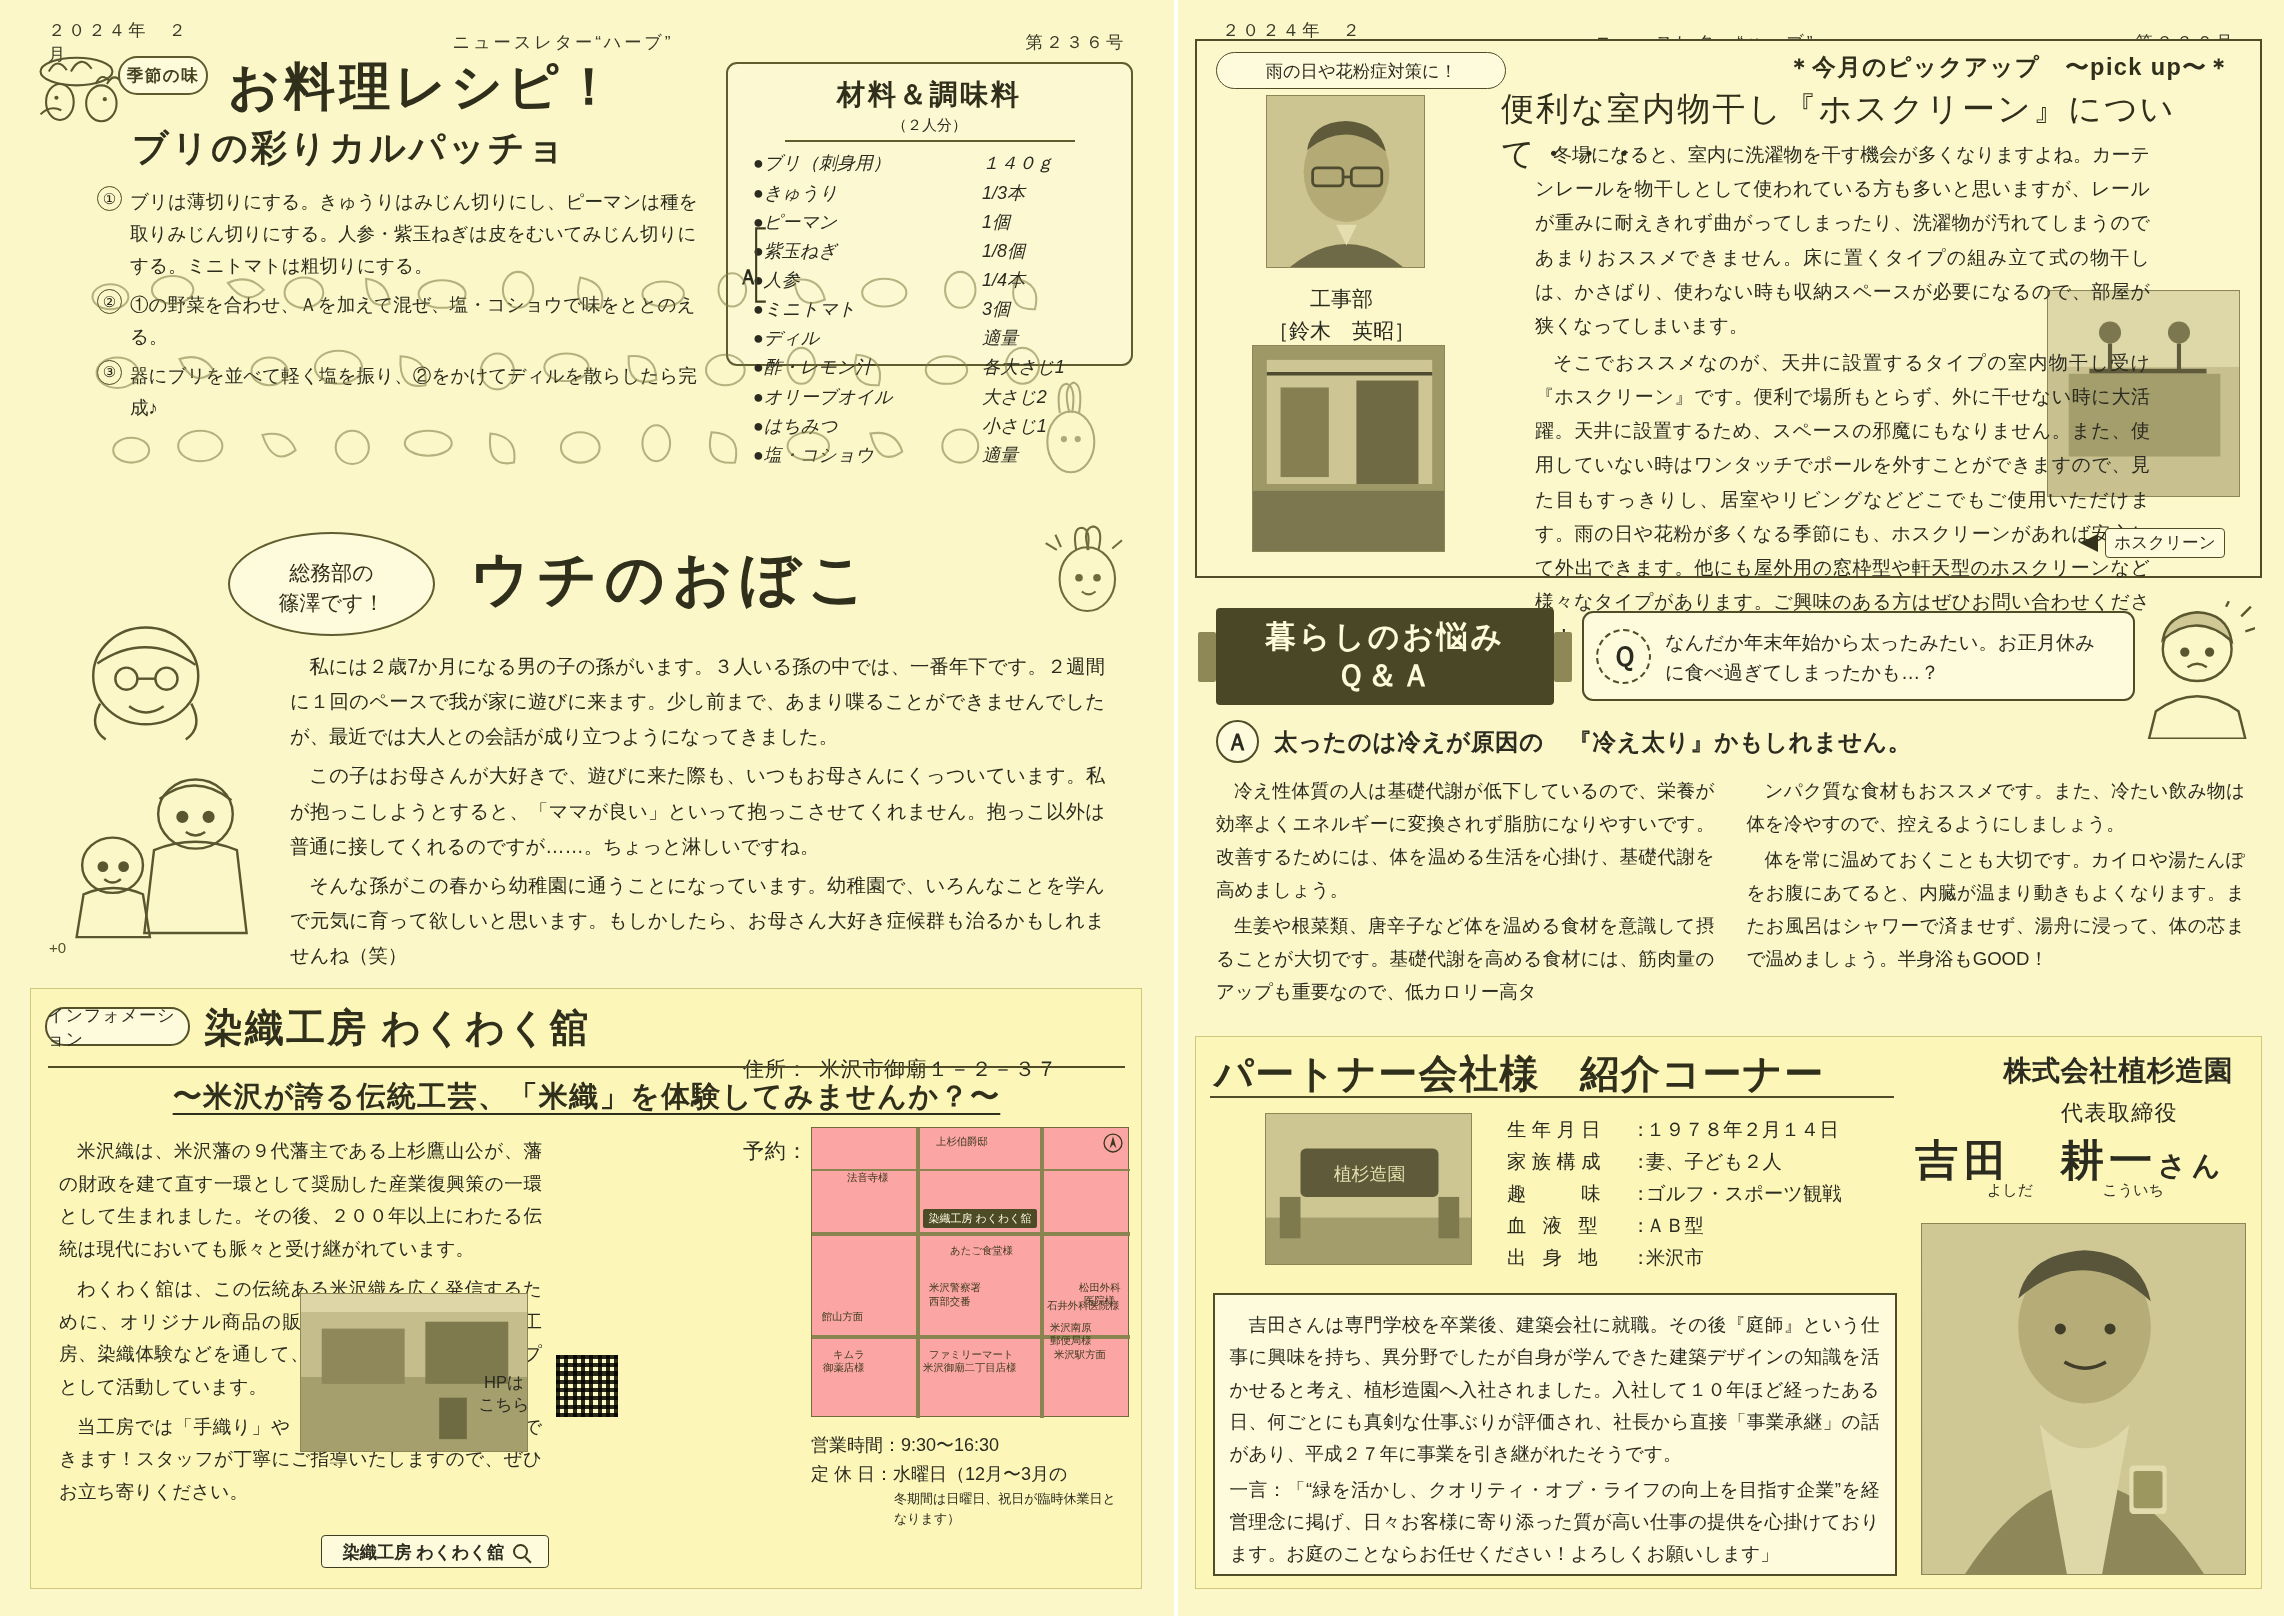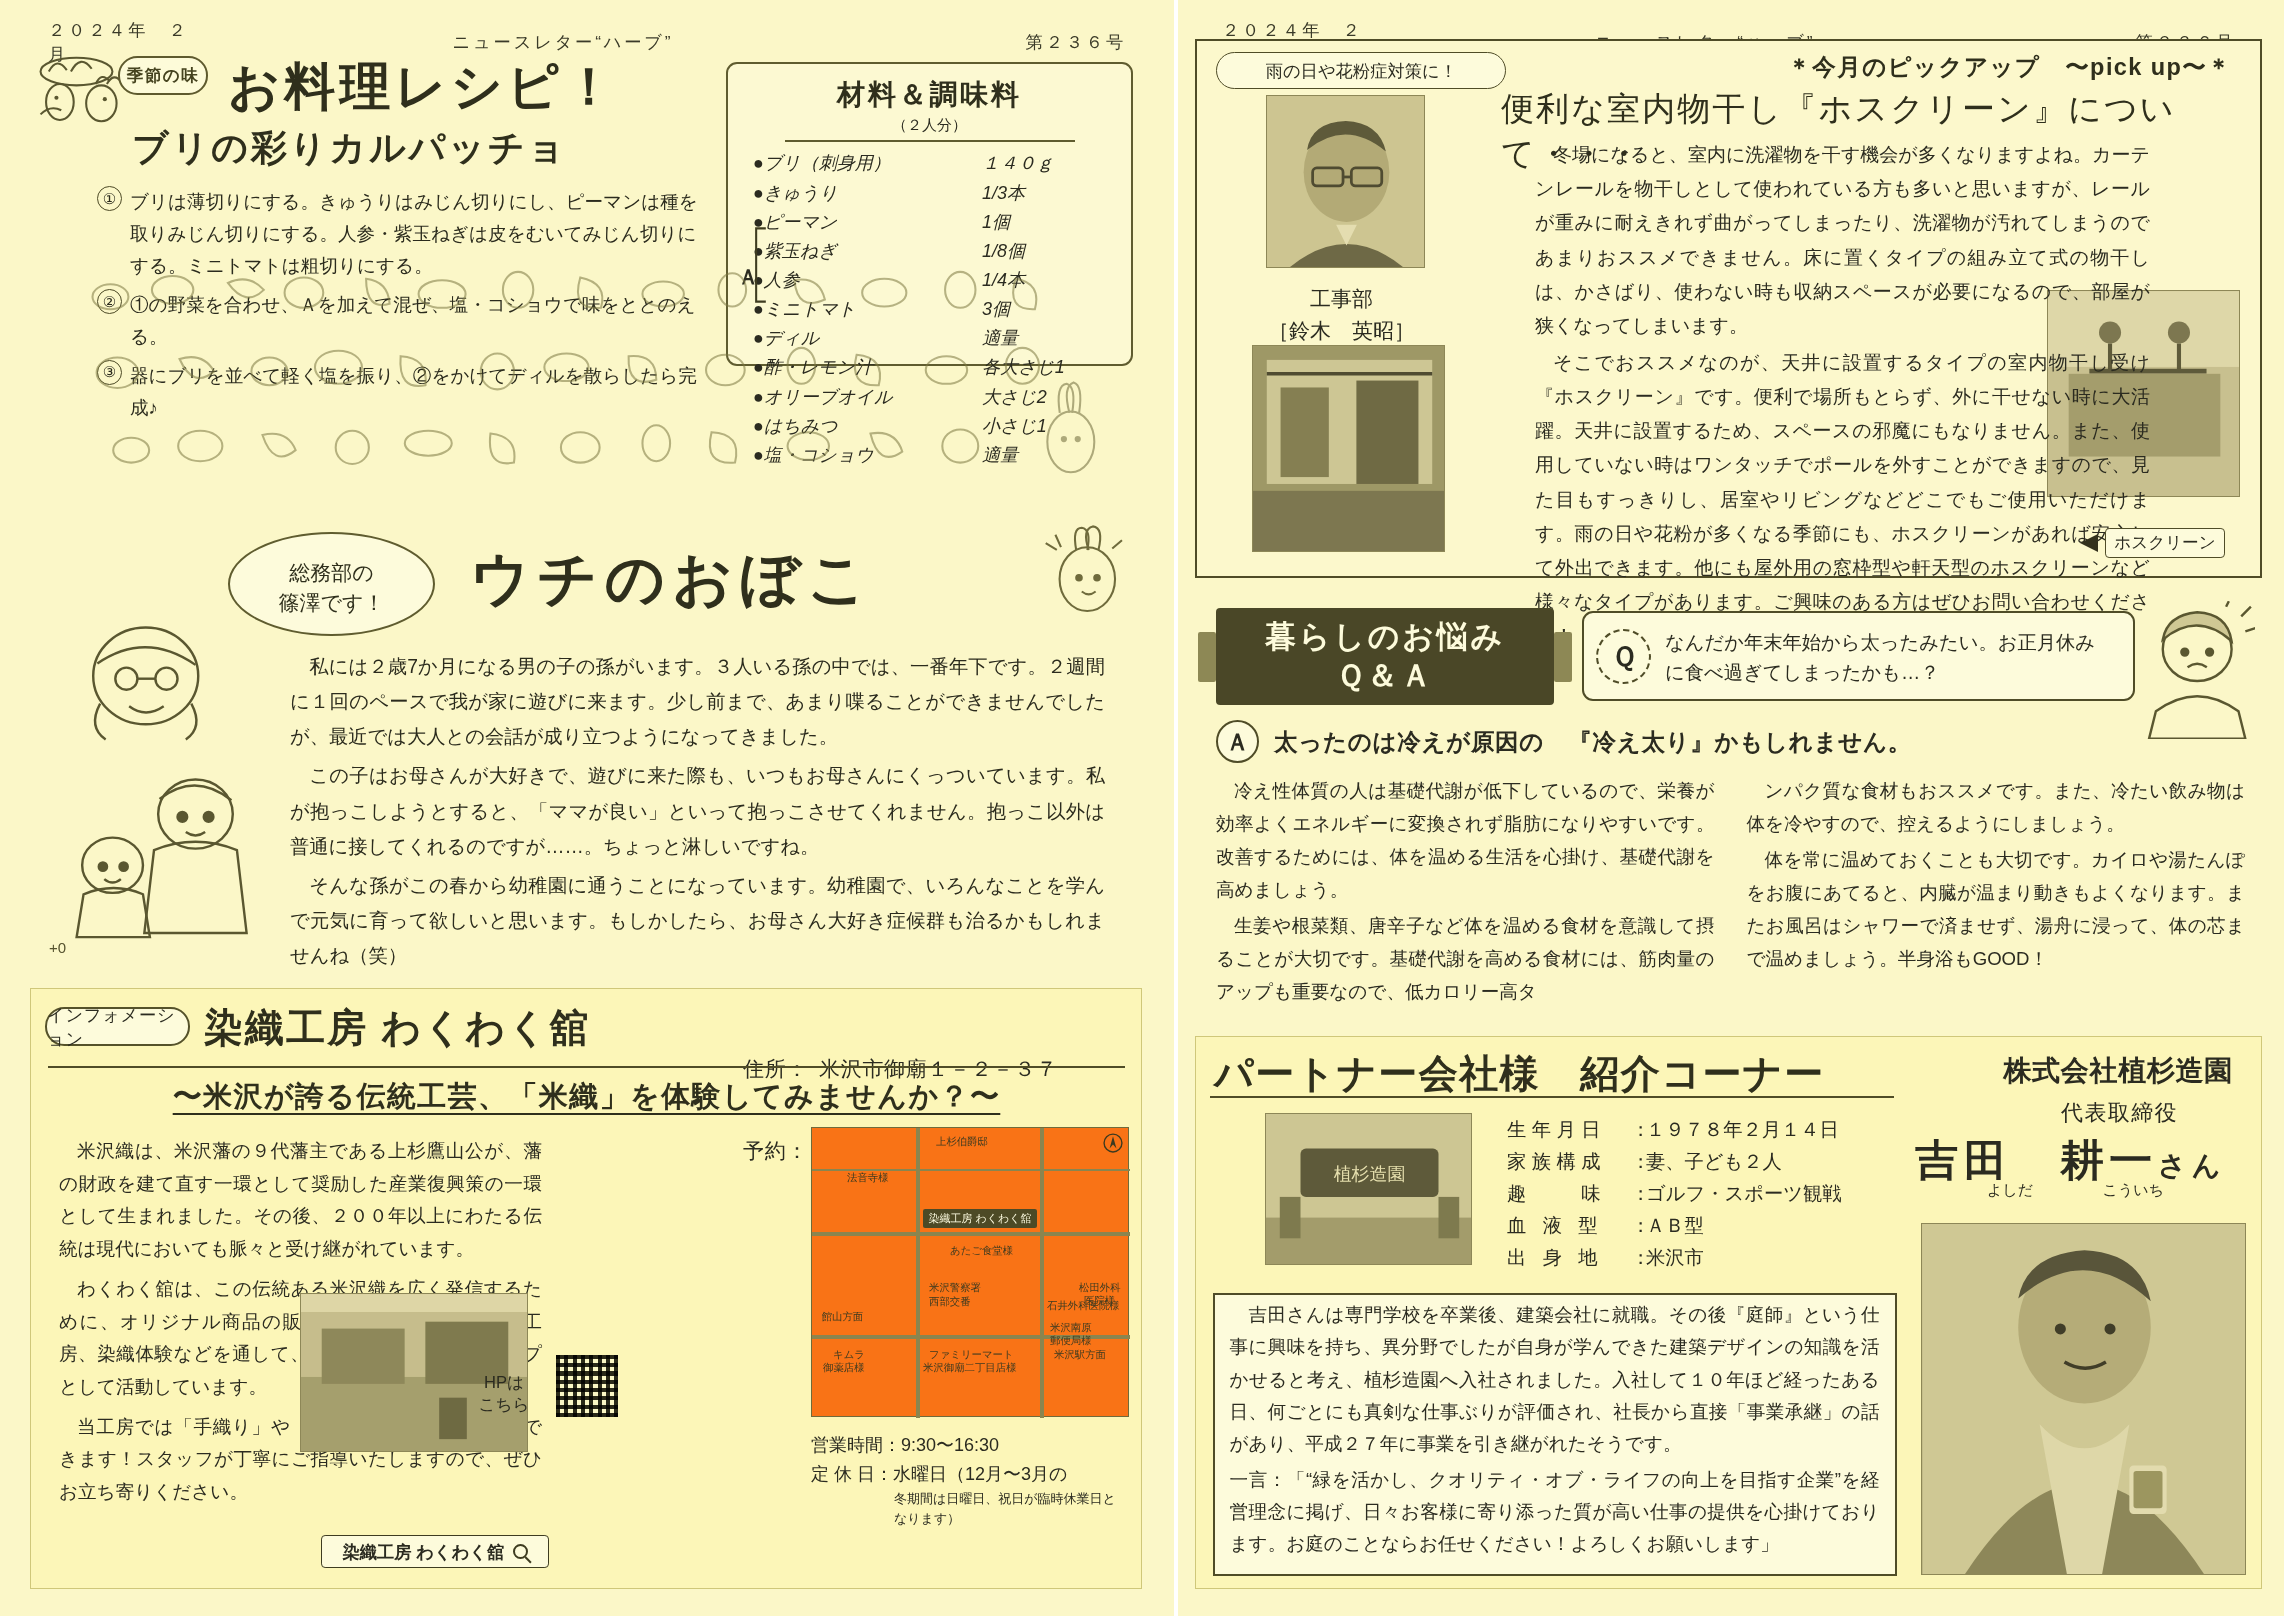--- a/index.html
+++ b/index.html
@@ -157,21 +157,21 @@
     font-size: 18.6px; line-height: 1.76; text-align: justify;
   }
   .info-body p { margin: 0 0 7px 0; text-indent: 18px; }
   .photo {
     position: absolute; background: #d9d2a0;
     border: 0.7px solid #8d8757;
     overflow: hidden;
   }
   .map-box {
     position: absolute; left: 780px; top: 138px; width: 318px; height: 290px;
-    background: #f97316; border: 1.4px solid #6f6b3c;
+    background: #fca5a5; border: 1.4px solid #6f6b3c;
   }
   .map-line { position: absolute; background: #8a8550; }
   .map-txt { position: absolute; font-size: 10.4px; color: #3c3a20; }
   .map-pin {
     position: absolute; background: #4d4a26; color: #fdfbe0;
     font-size: 11px; padding: 2.1px 5.5px; border-radius: 2.1px; white-space: nowrap;
   }
   .qr {
     position: absolute; left: 677px; top: 691px; width: 62px; height: 62px;
     background:
@@ -298,21 +298,21 @@
   .profile-list {
     position: absolute; left: 311px; top: 77px; width: 359px;
     font-size: 19.3px; line-height: 1.66;
   }
   .profile-list .row { display: flex; }
   .profile-list .lbl { width: 124px; letter-spacing: 5.5px; }
   .profile-list .sep { width: 15px; }
   .partner-text {
     position: absolute; left: 16.6px; top: 256px; width: 684px; height: 283px;
     border: 2.1px solid #4f4c27; background: #fdfbdb;
-    padding: 4px 15px; font-size: 18.6px; line-height: 1.74; text-align: justify;
+    padding: 14px 15px; font-size: 18.6px; line-height: 1.74; text-align: justify;
   }
   .partner-text p { margin: 0 0 2.8px 0; }
   .ph-person { background: linear-gradient(160deg,#cfc690 0%,#9d9867 60%,#7e7a4c 100%); }
   .ph-photo { background: linear-gradient(150deg,#d8d0a0 0%,#a9a371 55%,#8a8554 100%); }
   .ph-dark { background: linear-gradient(150deg,#b5ad7d 0%,#7e7a4c 100%); }
 </style>
 </head>
 <body>
 
 <div class="sheet">

